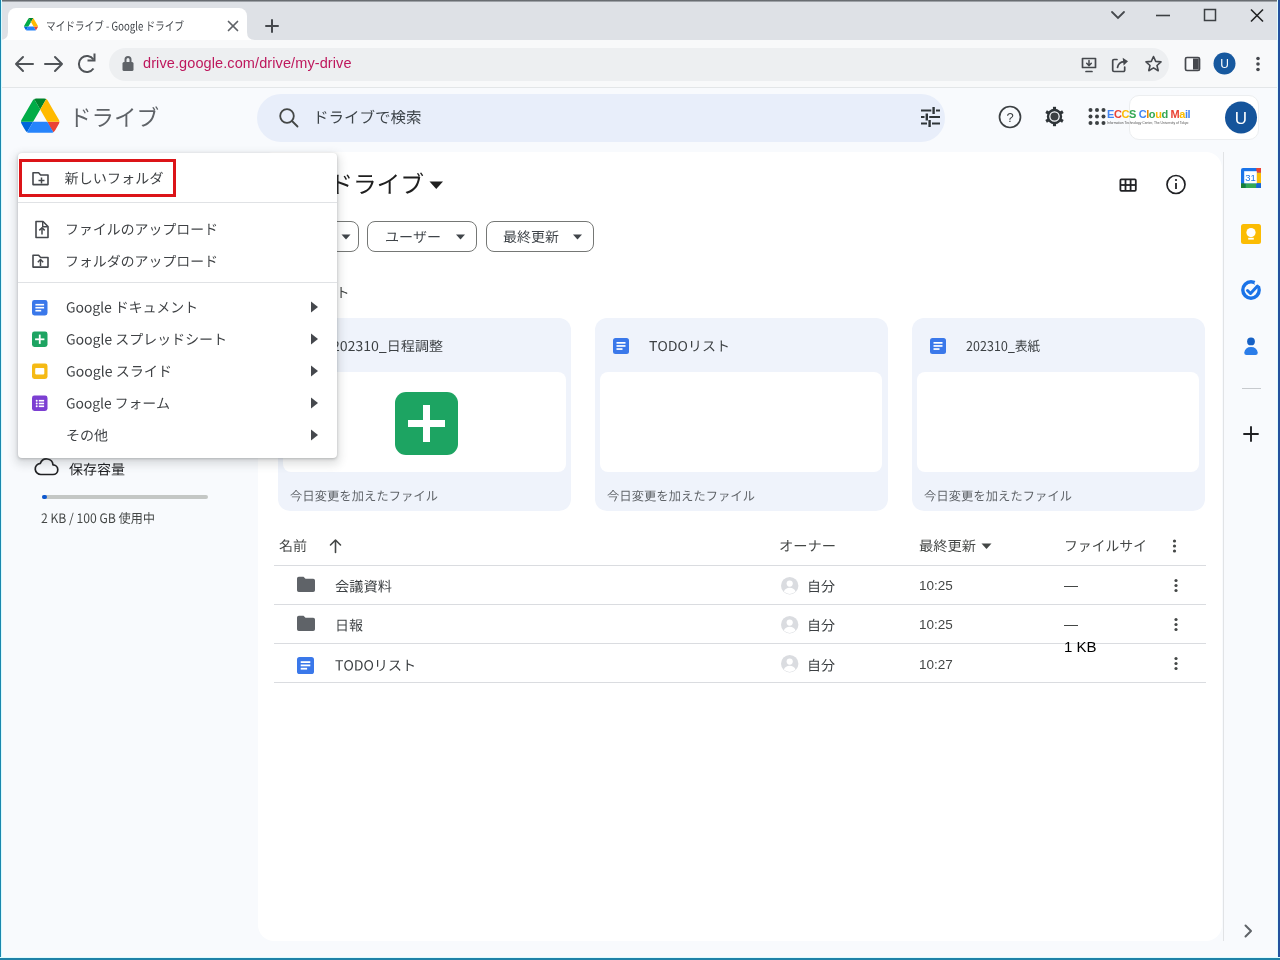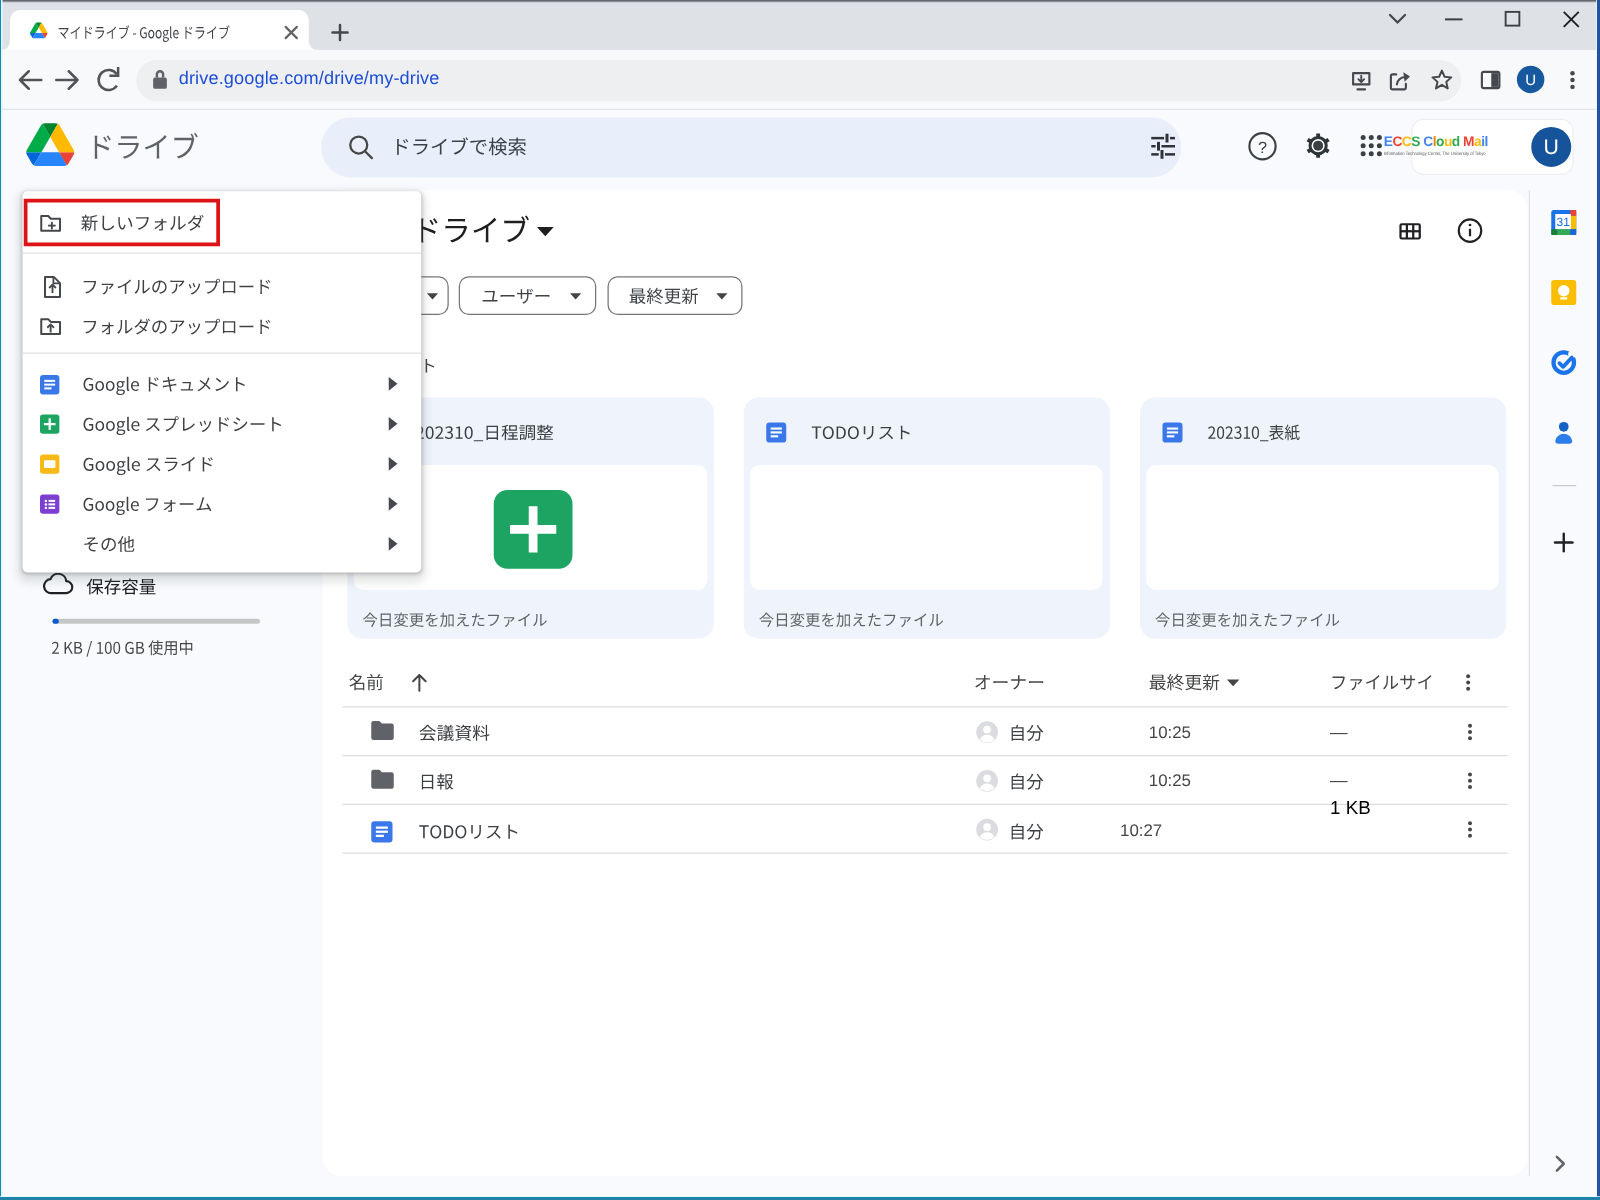--- a/index.html
+++ b/index.html
@@ -44,21 +44,21 @@
   <rect x="1204.5" y="9.5" width="11" height="11" fill="none" stroke="#3c4043" stroke-width="1.5"></rect>
 
   <g stroke="#202124" stroke-width="1.6">
     <line x1="1251" y1="9.5" x2="1263" y2="21.5"></line>
       <line x1="1263" y1="9.5" x2="1251" y2="21.5"></line>
   </g>
 </svg>
 
 <div class="abs" style="left:0;top:40px;width:1280px;height:48px;background:#f8f9fa;border-bottom:1px solid #e3e6e8;box-sizing:border-box;"></div>
 <div class="abs" style="left:109px;top:48px;width:1060px;height:33px;background:#edeff1;border-radius:17px;"></div>
-<div class="abs" style="left:143px;top:55px;font-size:14.5px;color:#1d4ed8;letter-spacing:0.1px;">drive.google.com/drive/my-drive</div>
+<div class="abs" style="left:143px;top:55px;font-size:14.5px;color:#be185d;letter-spacing:0.1px;">drive.google.com/drive/my-drive</div>
 <svg class="ov" width="1280" height="88">
 
   <g stroke="#505458" stroke-width="2" fill="none" stroke-linecap="round" stroke-linejoin="round">
     <path d="M33 64 L16 64 M23 57 L16 64 L23 71"></path>
     <path d="M45 64 L62 64 M55 57 L62 64 L55 71"></path>
   </g>
 
   <g stroke="#505458" stroke-width="2" fill="none">
     <path d="M93.5 59.5 A8 8 0 1 0 93.5 68.5"></path>
     <path d="M94.5 53.5 L94.5 60.5 L87.5 60.5" fill="none"></path>
@@ -294,21 +294,21 @@
     <circle cx="1176" cy="619.5" r="1.6"></circle>
       <circle cx="1176" cy="624.5" r="1.6"></circle>
       <circle cx="1176" cy="629.5" r="1.6"></circle>
     <circle cx="1176" cy="658.5" r="1.6"></circle>
       <circle cx="1176" cy="663.5" r="1.6"></circle>
       <circle cx="1176" cy="668.5" r="1.6"></circle>
   </g>
 </svg>
 <div class="abs" style="left:919px;top:578px;font-size:13.5px;color:#444746;">10:25</div>
 <div class="abs" style="left:919px;top:617px;font-size:13.5px;color:#444746;">10:25</div>
-<div class="abs" style="left:896px;top:657px;font-size:13.5px;color:#444746;">10:27</div>
+<div class="abs" style="left:919px;top:657px;font-size:13.5px;color:#444746;">10:27</div>
 <div class="abs" style="left:1064px;top:577px;font-size:14px;color:#444746;">—</div>
 <div class="abs" style="left:1064px;top:616px;font-size:14px;color:#444746;">—</div>
 <div class="abs" style="left:1064px;top:638px;font-size:15px;color:#000000;">1 KB</div>
 
 <svg class="ov" width="260" height="540">
   <path d="M43.5 474.5 h9.5 a4.8 4.8 0 0 0 0-9.6 a6.5 6.5 0 0 0-12.6-1.6 a5.6 5.6 0 0 0 .9 11.2 z" fill="none" stroke="#202124" stroke-width="1.7" stroke-linejoin="round"></path>
   <rect x="42" y="495" width="166" height="4" rx="2" fill="#c4c7c5"></rect>
   <rect x="42" y="495" width="5" height="4" rx="2" fill="#0b57d0"></rect>
 </svg>
 

